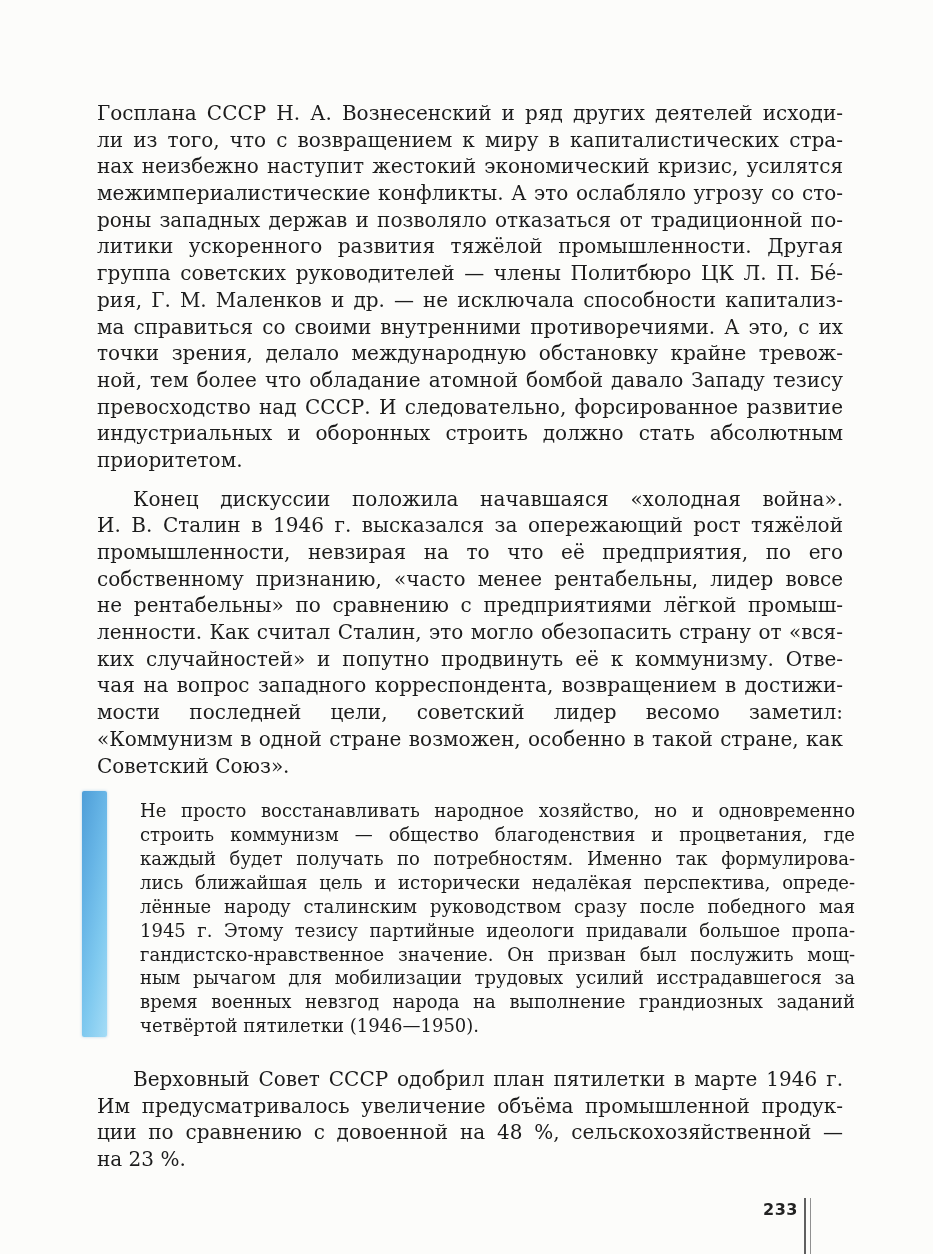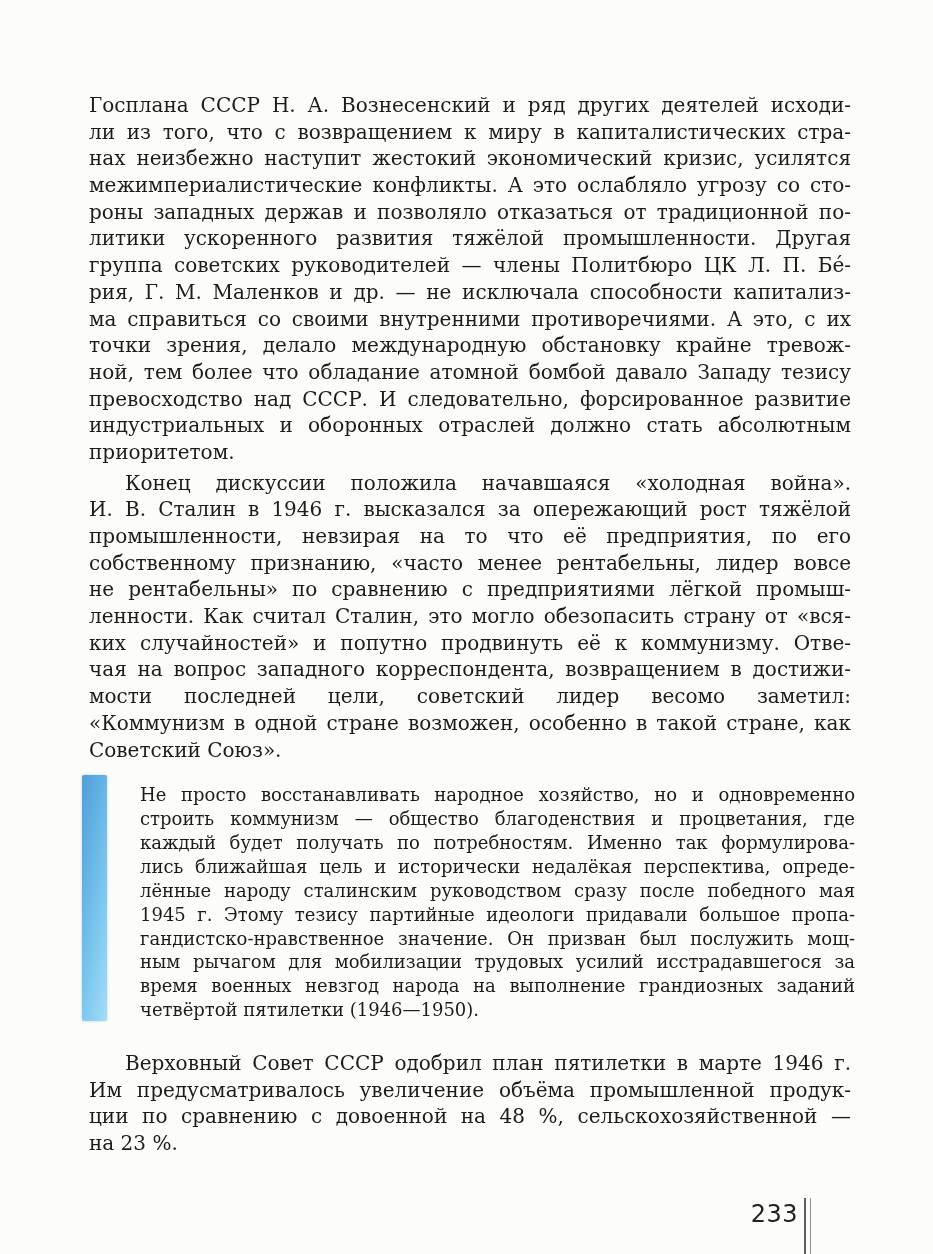--- a/index.html
+++ b/index.html
@@ -13,21 +13,21 @@
     width: 933px; height: 1254px;
     background: #fcfcfa;
     color: #1c1c1c;
     overflow: hidden;
   }
   .text-col {
     position: absolute;
     left: 85px; top: 88px;
     width: 770px;
   }
-  .para { margin: 4px; }
+  .para { margin: 12px; }
   .para .line {
     text-align: justify;
     text-align-last: justify;
     overflow: hidden;
     white-space: nowrap;
   }
   .para .line.last {
     text-align: center;
     text-align-last: left;
   }
@@ -51,22 +51,22 @@
     left: -58px; top: -8px;
     width: 25px; height: 246px;
     background: linear-gradient(100deg, #4e9ed8 0%, #67b5e6 35%, #7fc9ef 65%, #a4dcf6 100%);
     border-radius: 2px;
     box-shadow: 0 0 3px rgba(90,160,215,0.45);
   }
   .page-number {
     position: absolute;
     right: 135px; top: 1200px;
     font-family: "DejaVu Sans", "Liberation Sans", sans-serif;
-    font-weight: normal;
-    font-size: 24px;
+    font-weight: bold;
+    font-size: 16px;
     color: #222;
     letter-spacing: 0.5px;
   }
   .page-edge-rule {
     position: absolute;
     left: 804px; top: 1198px; bottom: 0;
     width: 4px;
     border-left: 2px solid #606060;
     border-right: 1px solid #909090;
   }
@@ -83,21 +83,21 @@
         <div class="line"><span>нах неизбежно наступит жестокий экономический кризис, усилятся</span></div>
         <div class="line"><span>межимпериалистические конфликты. А это ослабляло угрозу со сто-</span></div>
         <div class="line"><span>роны западных держав и позволяло отказаться от традиционной по-</span></div>
         <div class="line"><span>литики ускоренного развития тяжёлой промышленности. Другая</span></div>
         <div class="line"><span>группа советских руководителей — члены Политбюро ЦК Л. П. Бе́-</span></div>
         <div class="line"><span>рия, Г. М. Маленков и др. — не исключала способности капитализ-</span></div>
         <div class="line"><span>ма справиться со своими внутренними противоречиями. А это, с их</span></div>
         <div class="line"><span>точки зрения, делало международную обстановку крайне тревож-</span></div>
         <div class="line"><span>ной, тем более что обладание атомной бомбой давало Западу тезису</span></div>
         <div class="line"><span>превосходство над СССР. И следовательно, форсированное развитие</span></div>
-        <div class="line"><span>индустриальных и оборонных отраслей должно стать абсолютным</span></div>
+        <div class="line"><span>индустриальных и оборонных строить должно стать абсолютным</span></div>
         <div class="line last"><span>приоритетом.</span></div>
       </div>
       <div class="para body indent">
         <div class="line"><span>Конец дискуссии положила начавшаяся «холодная война».</span></div>
         <div class="line"><span>И. В. Сталин в 1946 г. высказался за опережающий рост тяжёлой</span></div>
         <div class="line"><span>промышленности, невзирая на то что её предприятия, по его</span></div>
         <div class="line"><span>собственному признанию, «часто менее </span><b>рентабельны,</b><span> лидер вовсе</span></div>
         <div class="line"><span>не рентабельны» по сравнению с предприятиями лёгкой промыш-</span></div>
         <div class="line"><span>ленности. Как считал Сталин, это могло обезопасить страну от «вся-</span></div>
         <div class="line"><span>ких случайностей» и попутно продвинуть её к коммунизму. Отве-</span></div>

